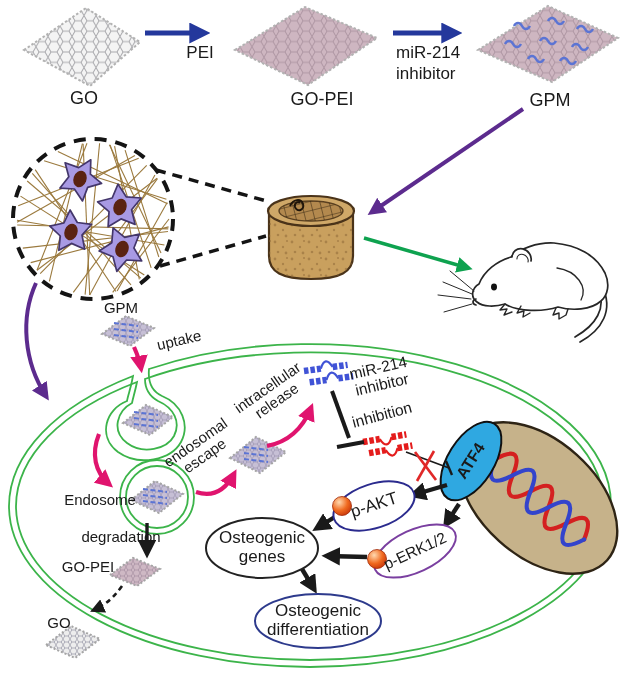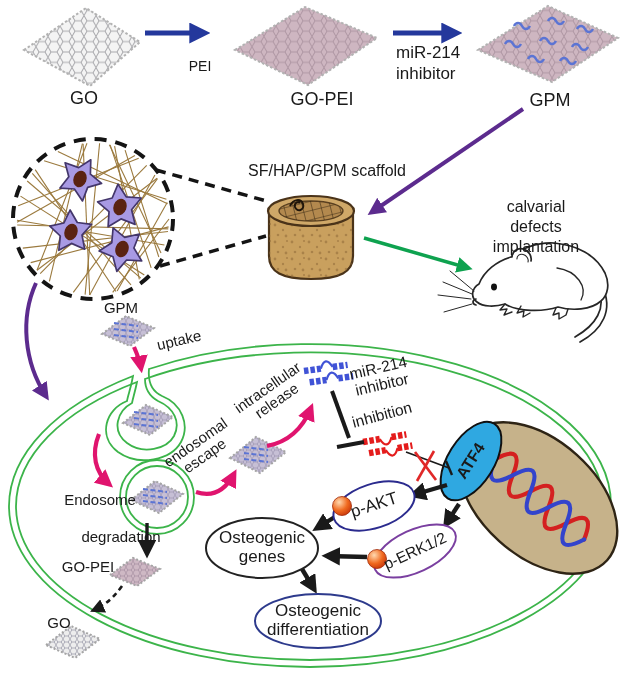--- a/index.html
+++ b/index.html
@@ -270,28 +270,25 @@
   <circle cx="342" cy="506" r="9.5" fill="url(#ballgrad)" stroke="#a02808" stroke-width="0.8"></circle>
   <g transform="translate(415,551) rotate(-25)">
     <ellipse rx="44" ry="21" fill="#fff" stroke="#7a3fa0" stroke-width="2"></ellipse>
   </g>
   <circle cx="377" cy="559" r="9.5" fill="url(#ballgrad)" stroke="#a02808" stroke-width="0.8"></circle>
   <ellipse cx="262" cy="548" rx="56" ry="30" fill="#fff" stroke="#222" stroke-width="2"></ellipse>
   <ellipse cx="318" cy="621" rx="63" ry="27" fill="#fff" stroke="#2d3a8c" stroke-width="2"></ellipse>
 </svg>
 
 <div class="lbl" style="left:84px;top:98px;font-size:18px">GO</div>
-<div class="lbl" style="left:200px;top:66px;font-size:14px">PEI</div>
+<div class="lbl" style="left:200px;top:53px;font-size:17px">PEI</div>
 <div class="lbl" style="left:322px;top:99px;font-size:18px">GO-PEI</div>
 <div class="lbl-left" style="left:396px;top:42px;font-size:17px">miR-214
 inhibitor</div>
 <div class="lbl" style="left:550px;top:100px;font-size:18px">GPM</div>
-<div class="lbl" style="left:327px;top:171px;font-size:16px">SF/HAP/GPM scaffold</div>
-<div class="lbl" style="left:536px;top:227px;font-size:16px;line-height:1.25">calvarial defects
-implantation</div>
 <div class="lbl" style="left:121px;top:308px;font-size:15px">GPM</div>
 <div class="lbl" style="left:179px;top:340px;font-size:15px;transform:translate(-50%,-50%) rotate(-13deg)">uptake</div>
 <div class="lbl" style="left:100px;top:500px;font-size:15px">Endosome</div>
 <div class="lbl" style="left:121px;top:537px;font-size:15px">degradation</div>
 <div class="lbl" style="left:88px;top:567px;font-size:15px">GO-PEI</div>
 <div class="lbl" style="left:59px;top:623px;font-size:15px">GO</div>
 <div class="lbl" style="left:200px;top:449px;font-size:15px;line-height:1.05;transform:translate(-50%,-50%) rotate(-35deg)">endosomal
 escape</div>
 <div class="lbl" style="left:272px;top:394px;font-size:15px;line-height:1.05;transform:translate(-50%,-50%) rotate(-35deg)">intracellular
 release</div>

